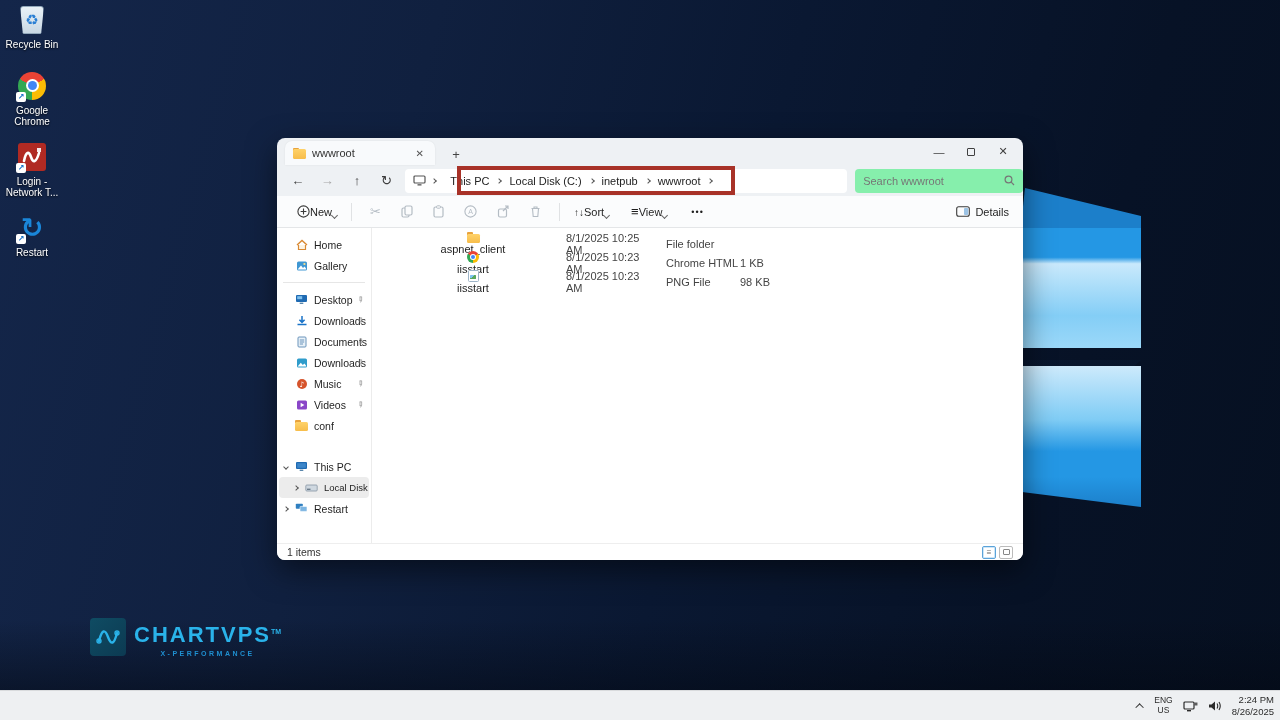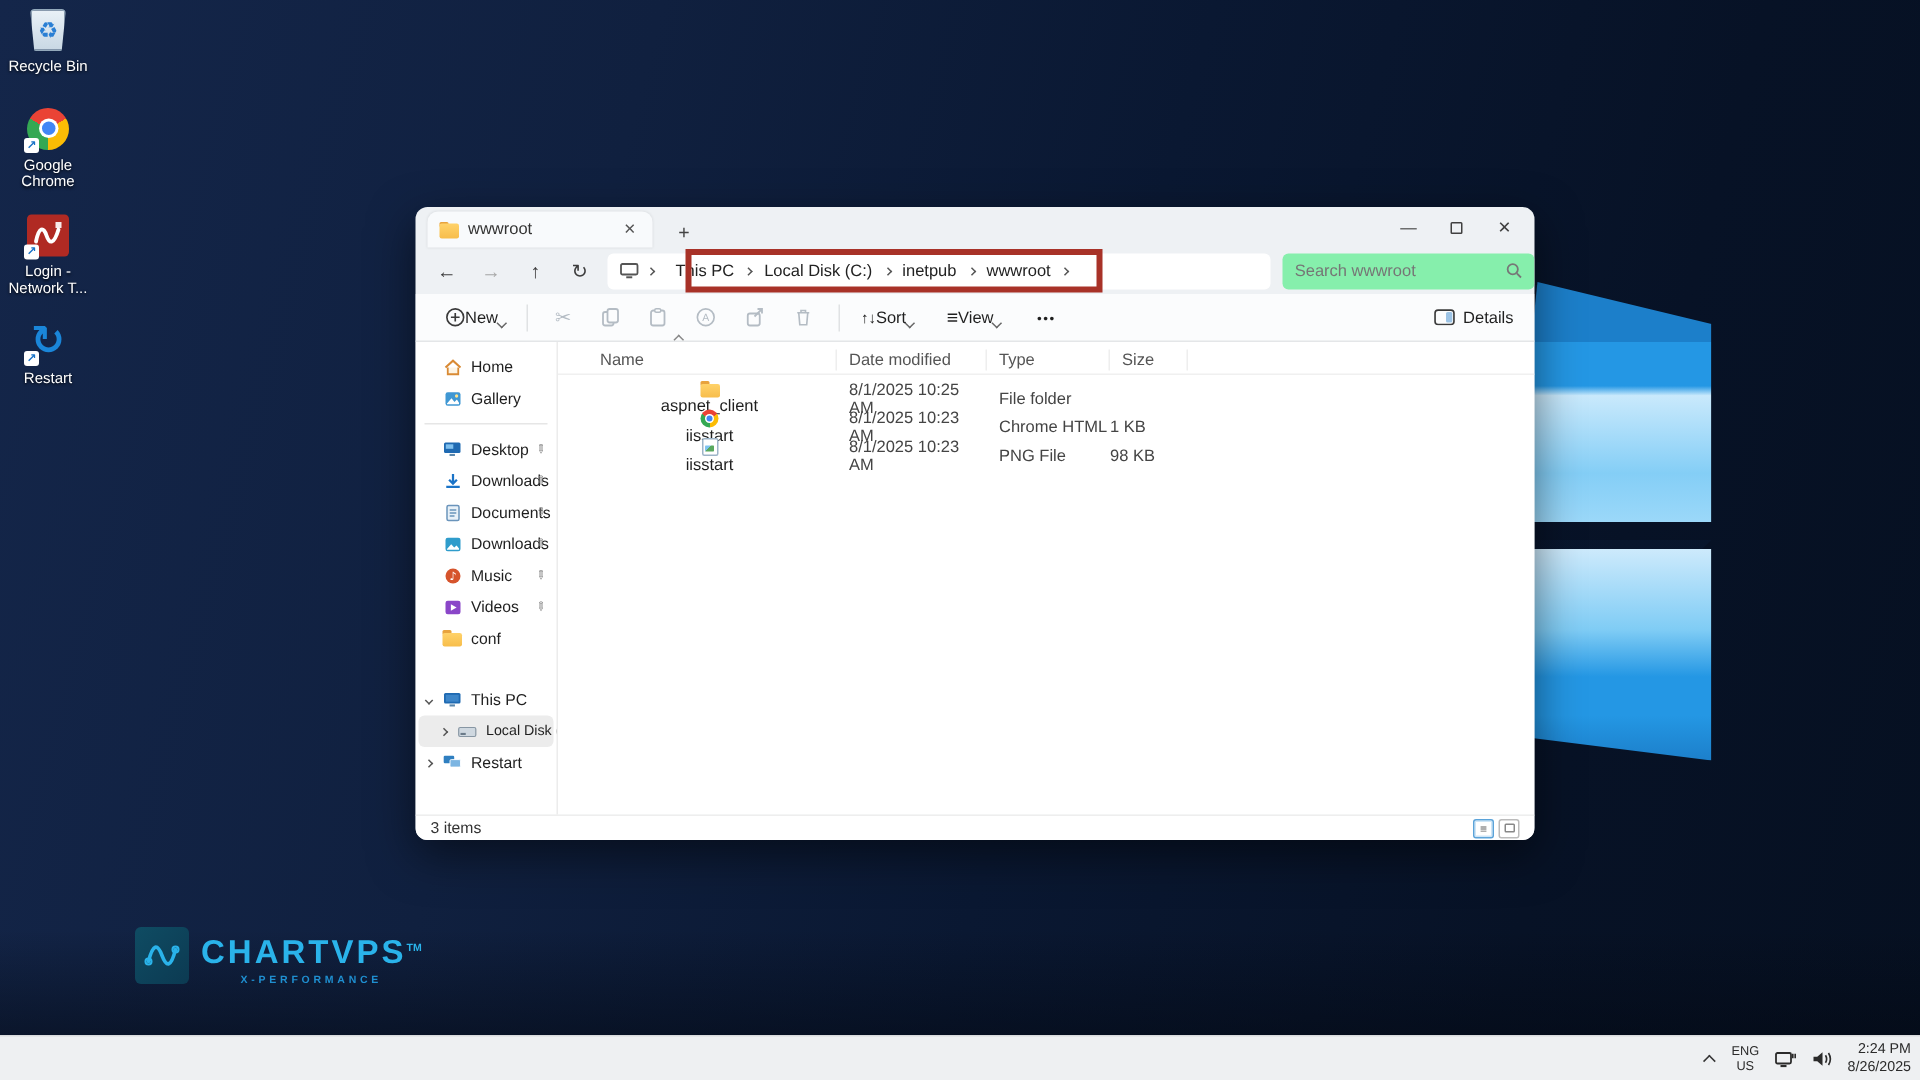--- a/index.html
+++ b/index.html
@@ -451,35 +451,20 @@
             <svg width="13" height="11" viewBox="0 0 13 11">
               <rect x="0.8" y="0.8" width="7" height="5" rx="0.8" fill="#2f7fc0"></rect>
               <rect x="5" y="3.4" width="7" height="5" rx="0.8" fill="#7cb5e2" stroke="#fff" stroke-width="0.6"></rect>
             </svg>
           </span>
         <span class="sb-label">Restart</span>
       </div>
     </div>
 
     <div class="filearea">
-      <div class="col-head">
-        <div class="ch ch-name">
-          <span>Name</span>
-          <span class="sort-up"></span>
-        </div>
-        <div class="ch ch-date">
-            <span>Date modified</span>
-          </div>
-        <div class="ch ch-type">
-            <span>Type</span>
-          </div>
-        <div class="ch ch-size">
-            <span>Size</span>
-          </div>
-      </div>
       <div style="height:6px;"></div>
       <div class="frow">
         <div class="fc-name">
             <span class="folder-ico"></span>
             <span>aspnet_client</span>
           </div>
         <div class="fc-date">8/1/2025 10:25 AM</div>
         <div class="fc-type">File folder</div>
         <div class="fc-size"></div>
       </div>
@@ -502,21 +487,21 @@
             <span>iisstart</span>
           </div>
         <div class="fc-date">8/1/2025 10:23 AM</div>
         <div class="fc-type">PNG File</div>
         <div class="fc-size">98 KB</div>
       </div>
     </div>
   </div>
 
   <div class="statusbar">
-    <span class="status-text">3 items</span>
+    <span class="status-text">1 items</span>
     <div class="view-toggles">
       <div class="vt active">≡</div>
       <div class="vt">
           <i style="display:block;width:7px;height:6px;border:1px solid #888;border-radius:1px;"></i>
         </div>
     </div>
   </div>
 </div>
 
 <div class="taskbar">

